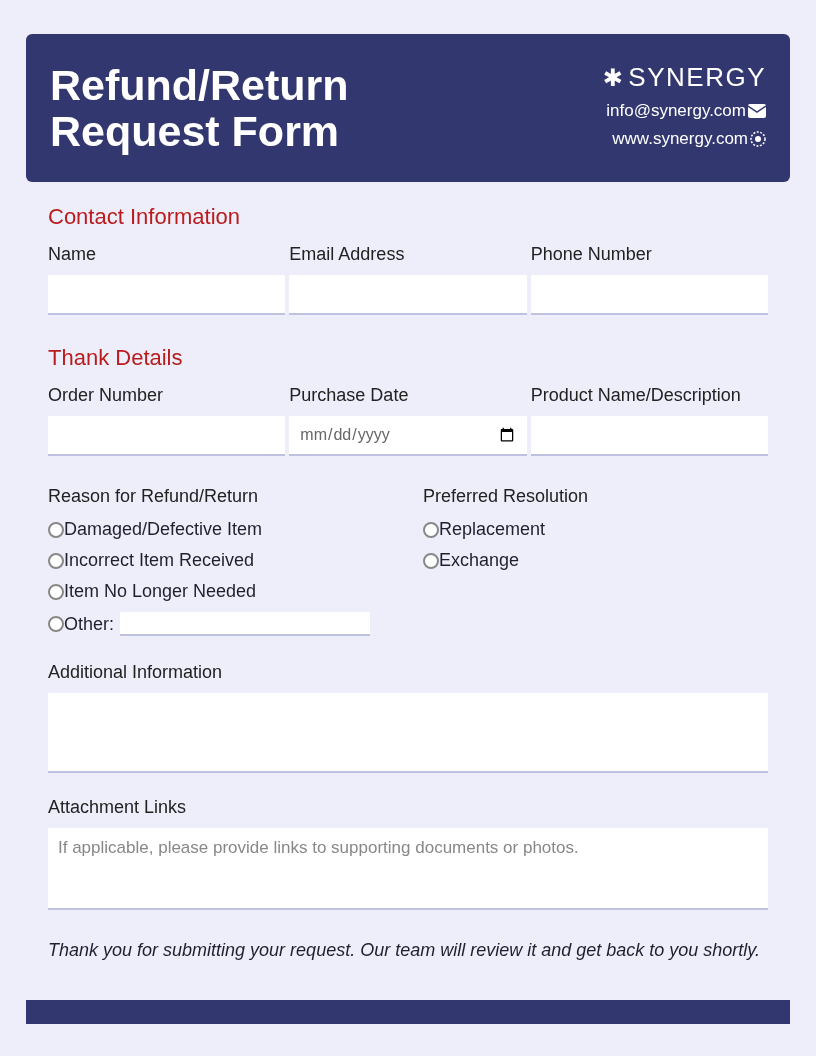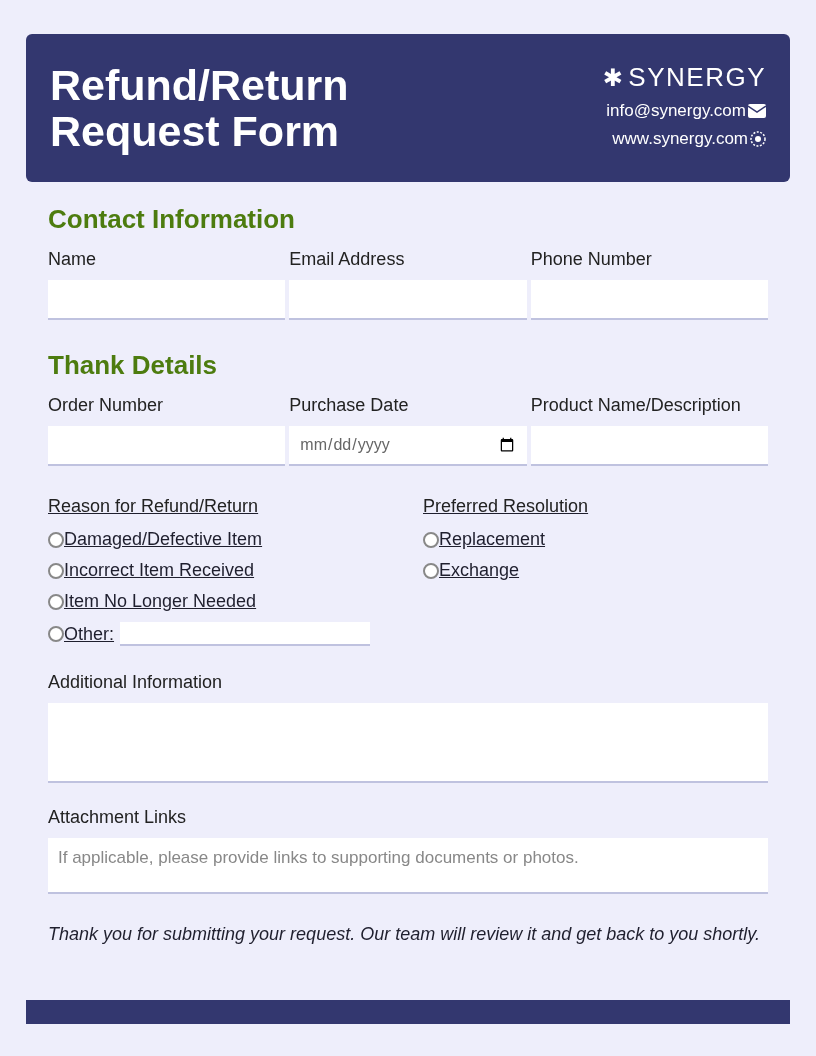--- a/index.html
+++ b/index.html
@@ -57,23 +57,23 @@
   }
   .icon-mail, .icon-globe {
     display:inline-flex;
     align-items:center;
     justify-content:center;
   }
   .content {
     padding: 22px 22px 0 22px;
   }
   .section-title {
-    color: #4d7c0f;
-    font-size: 26px;
-    font-weight: 700;
+    color: #b91c1c;
+    font-size: 22px;
+    font-weight: 400;
     margin-bottom: 14px;
   }
   .row3 {
     display: flex;
     gap: 4px;
     margin-bottom: 30px;
   }
   .col {
     flex: 1;
   }
@@ -96,21 +96,21 @@
   input[type=date].input-text{
     padding: 0 10px;
     color:#666;
     font-size:16px;
   }
   .row2 {
     display: flex;
     gap: 30px;
     margin-bottom: 26px;
   }
-  .half { flex: 1; text-decoration: underline; }
+  .half { flex: 1; }
   .radio-list {
     display: flex;
     flex-direction: column;
     gap: 10px;
     margin-top: 12px;
   }
   .radio-item {
     display: flex;
     align-items: center;
     font-size: 18px;
@@ -139,21 +139,21 @@
     background: #ffffff;
     border: none;
     border-bottom: 2px solid #bfc2df;
     padding: 10px;
     font-size: 17px;
     font-family: inherit;
     resize: none;
     color: #555;
   }
   .textarea.addl { height: 80px; }
-  .textarea.attach { height: 56px; }
+  .textarea.attach { height: 82px; }
   .textarea::placeholder { color: #888; }
   .block { margin-bottom: 20px; }
   .footer-text {
     font-size: 18px;
     margin-top: 26px;
     font-style: italic;
   }
   .footer-bar {
     position: absolute;
     left: 26px;

